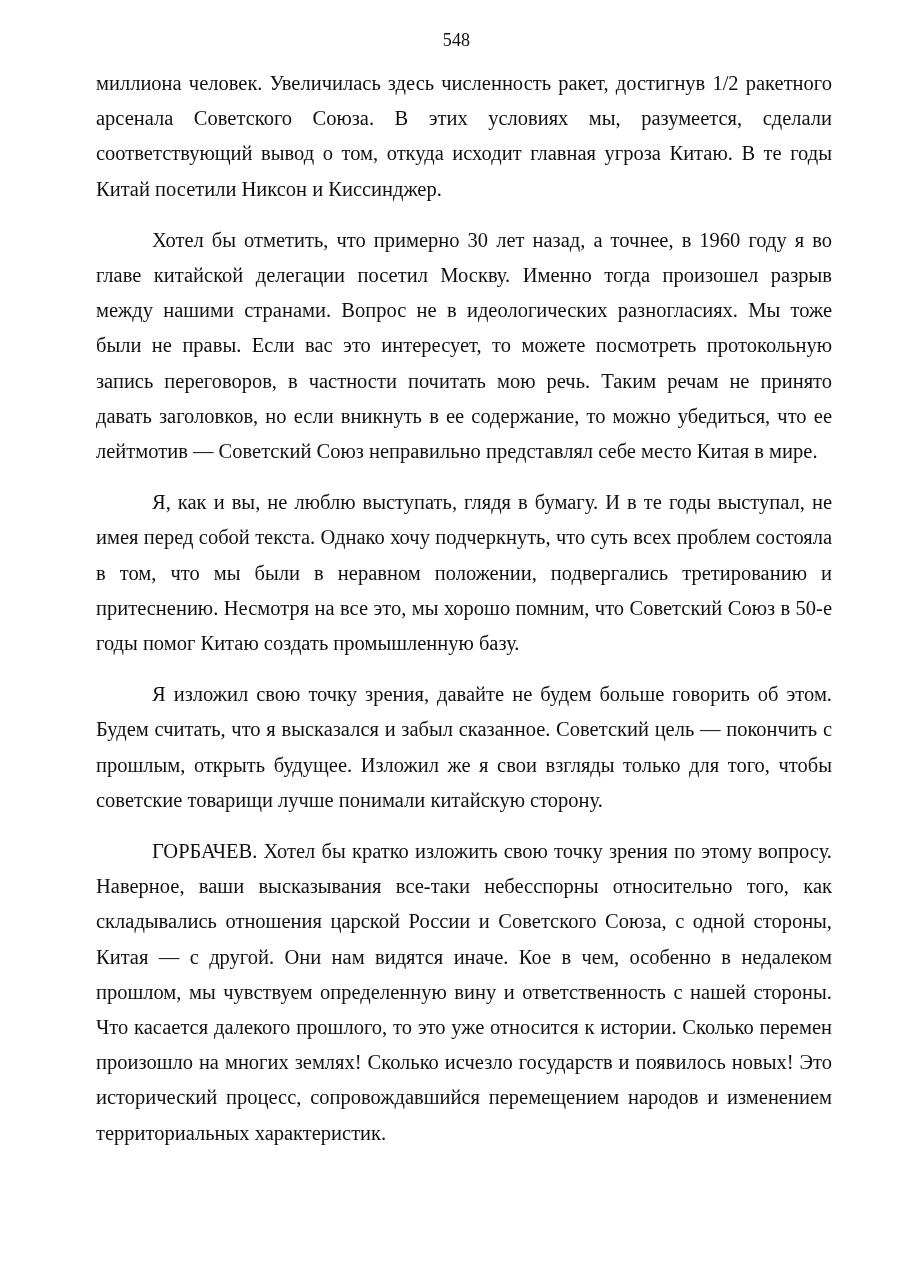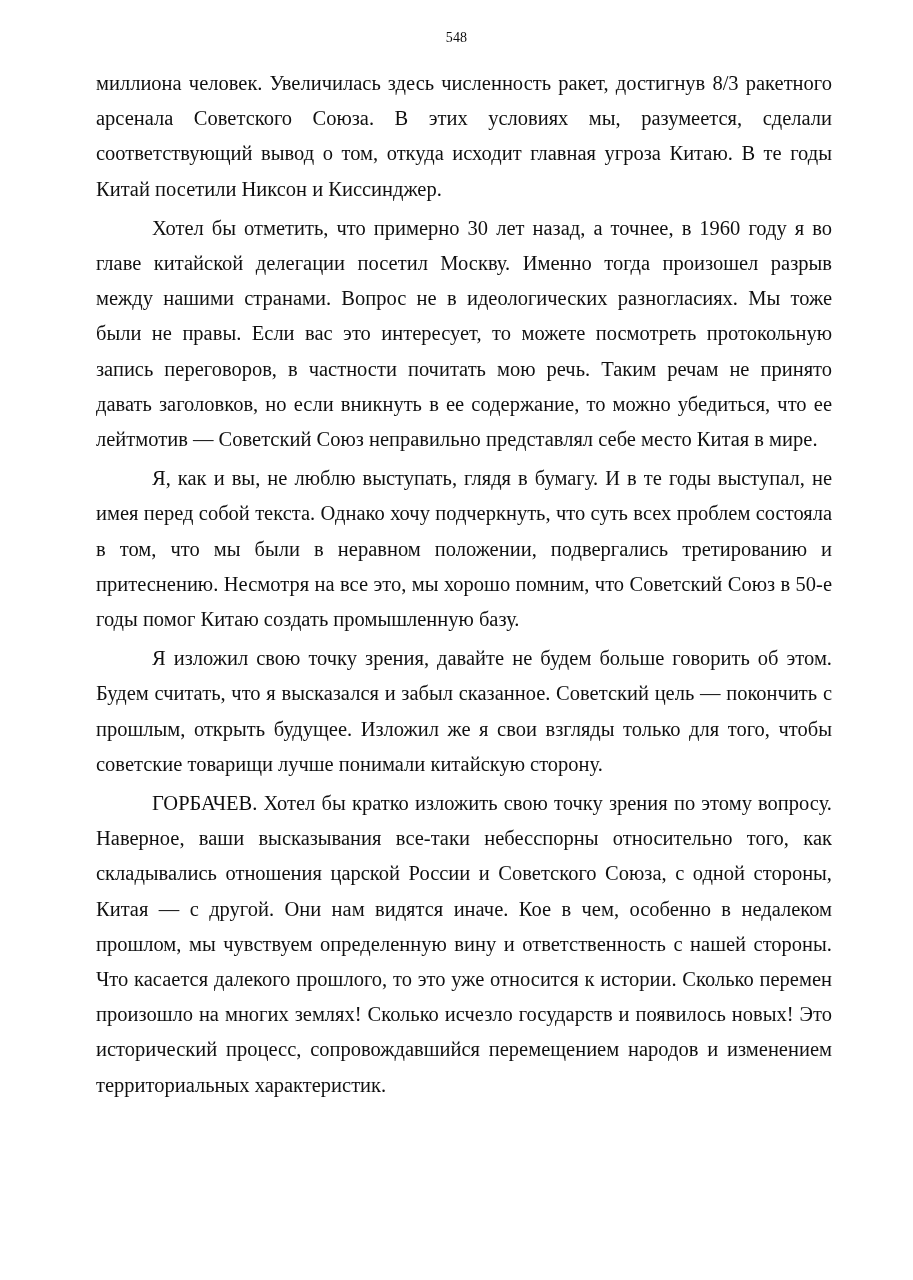--- a/index.html
+++ b/index.html
@@ -17,21 +17,21 @@
     box-sizing: border-box;
   }
 
   .page-number {
     position: absolute;
     top: 30px;
     left: 0;
     width: 913px;
     text-align: center;
     font-family: "Liberation Serif", "DejaVu Serif", serif;
-    font-size: 14px;
+    font-size: 18px;
     color: #0d0d0d;
     letter-spacing: 0.2px;
   }
 
   .text-block {
     position: absolute;
     top: 66px;
     left: 96px;
     width: 736px;
     font-family: "Liberation Serif", "DejaVu Serif", serif;
@@ -49,31 +49,31 @@
     text-indent: 0;
   }
 
   .para.indented {
     text-indent: 56px;
   }
 
   
 
   .para + .para {
-    margin-top: 4px;
+    margin-top: 16px;
   }
 </style>
 </head>
 <body>
 
 <div class="page">
 
   <div class="page-number">548</div>
 
   <div class="text-block">
-    <p class="para">миллиона человек. Увеличилась здесь численность ракет, достигнув 8/3 ракетного арсенала Советского Союза. В этих условиях мы, разумеется, сделали соответствующий вывод о том, откуда исходит главная угроза Китаю. В те годы Китай посетили Никсон и Киссинджер.</p>
+    <p class="para">миллиона человек. Увеличилась здесь численность ракет, достигнув 1/2 ракетного арсенала Советского Союза. В этих условиях мы, разумеется, сделали соответствующий вывод о том, откуда исходит главная угроза Китаю. В те годы Китай посетили Никсон и Киссинджер.</p>
     <p class="para indented">Хотел бы отметить, что примерно 30 лет назад, а точнее, в 1960 году я во главе китайской делегации посетил Москву. Именно тогда произошел разрыв между нашими странами. Вопрос не в идеологических разногласиях. Мы тоже были не правы. Если вас это интересует, то можете посмотреть протокольную запись переговоров, в частности почитать мою речь. Таким речам не принято давать заголовков, но если вникнуть в ее содержание, то можно убедиться, что ее лейтмотив — Советский Союз неправильно представлял себе место Китая в мире.</p>
     <p class="para indented">Я, как и вы, не люблю выступать, глядя в бумагу. И в те годы выступал, не имея перед собой текста. Однако хочу подчеркнуть, что суть всех проблем состояла в том, что мы были в неравном положении, подвергались третированию и притеснению. Несмотря на все это, мы хорошо помним, что Советский Союз в 50-е годы помог Китаю создать промышленную базу.</p>
     <p class="para indented">Я изложил свою точку зрения, давайте не будем больше говорить об этом. Будем считать, что я высказался и забыл сказанное. Советский цель — покончить с прошлым, открыть будущее. Изложил же я свои взгляды только для того, чтобы советские товарищи лучше понимали китайскую сторону.</p>
     <p class="para indented">ГОРБАЧЕВ. Хотел бы кратко изложить свою точку зрения по этому вопросу. Наверное, ваши высказывания все-таки небесспорны относительно того, как складывались отношения царской России и Советского Союза, с одной стороны, Китая — с другой. Они нам видятся иначе. Кое в чем, особенно в недалеком прошлом, мы чувствуем определенную вину и ответственность с нашей стороны. Что касается далекого прошлого, то это уже относится к истории. Сколько перемен произошло на многих землях! Сколько исчезло государств и появилось новых! Это исторический процесс, сопровождавшийся перемещением народов и изменением территориальных характеристик.</p>
   </div>
 
 </div>
 
 </body></html>

